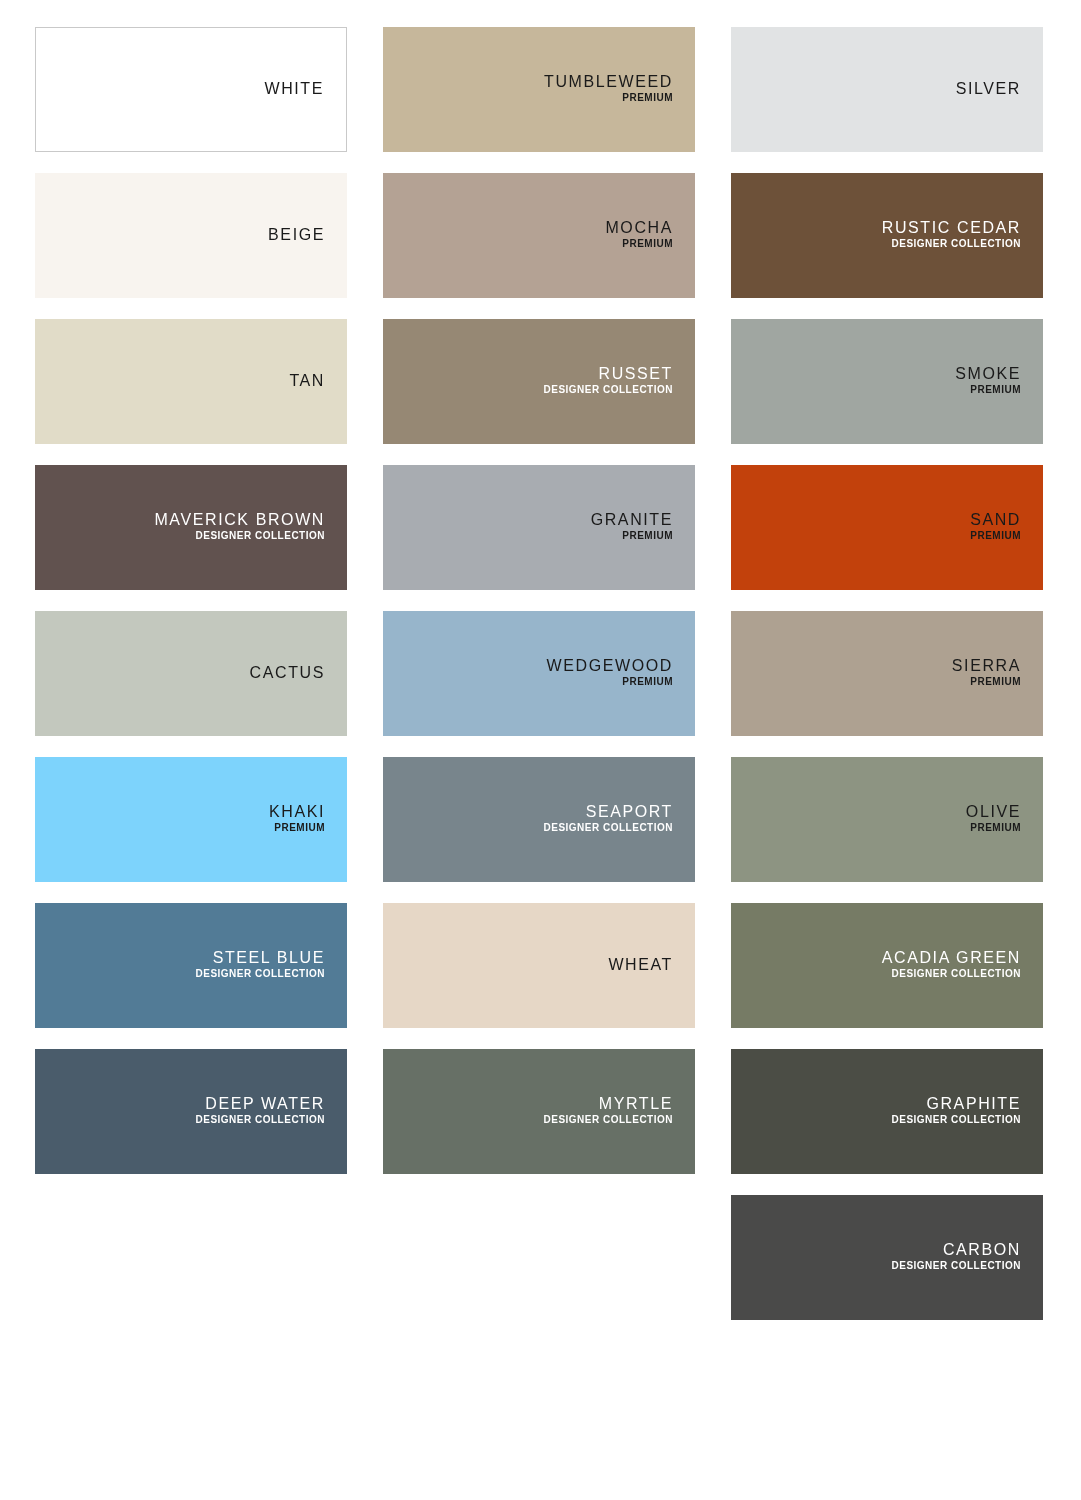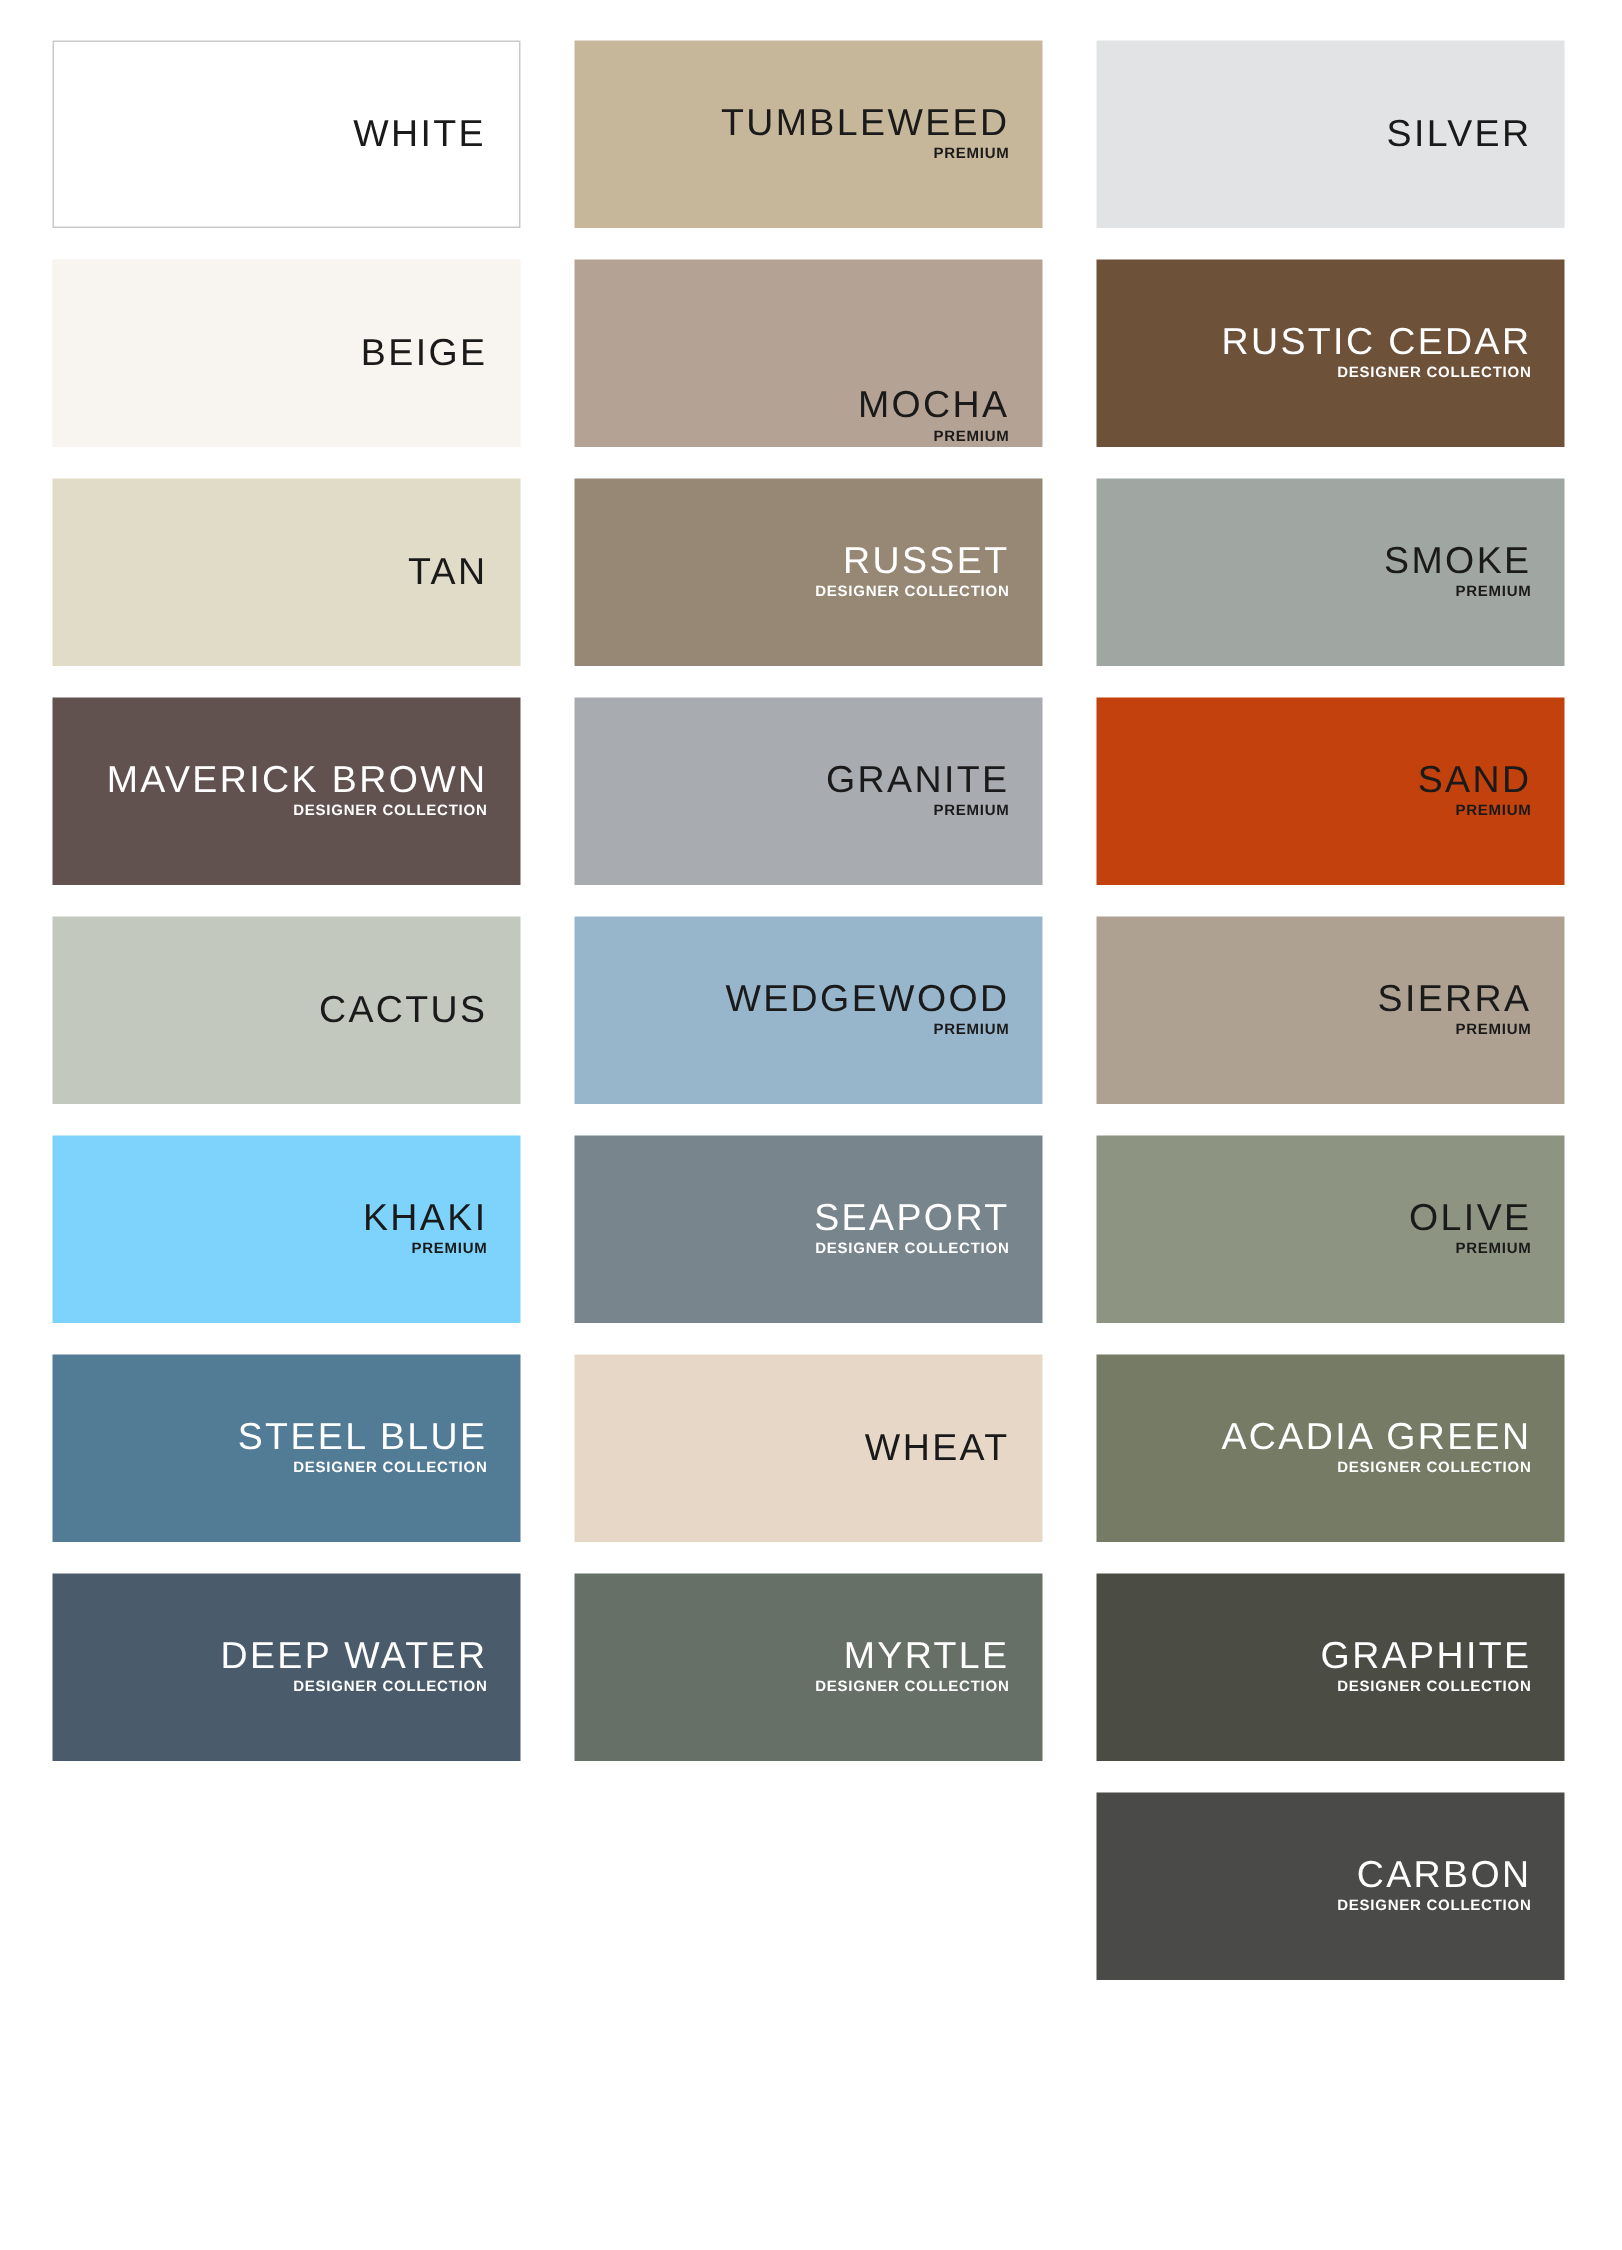--- a/index.html
+++ b/index.html
@@ -40,21 +40,21 @@
     padding: 0 22px 0 10px;
     overflow: hidden;
   }
   .swatch.empty {
     background: transparent;
   }
   .swatch.bordered {
     border: 1px solid #c9c9c9;
   }
   .swatch-name {
-    font-size: 25px;
+    font-size: 16px;
     line-height: 1.02;
     letter-spacing: 1.6px;
     font-weight: 400;
     text-align: right;
     white-space: nowrap;
   }
   .swatch-sub {
     font-size: 10px;
     line-height: 1.25;
     letter-spacing: 0.5px;
@@ -79,21 +79,21 @@
       <div class="swatch dark-text" style="background-color: rgb(198, 183, 155);">
         <div class="swatch-name">TUMBLEWEED</div>
         <div class="swatch-sub">PREMIUM</div>
       </div>
       <div class="swatch dark-text no-sub" style="background-color: rgb(225, 227, 228);">
         <div class="swatch-name">SILVER</div>
       </div>
       <div class="swatch dark-text no-sub" style="background-color: rgb(248, 244, 239);">
         <div class="swatch-name">BEIGE</div>
       </div>
-      <div class="swatch dark-text" style="background-color: rgb(180, 162, 148); justify-content: flex-end;">
+      <div class="swatch dark-text" style="background-color: rgb(180, 162, 148);">
         <div class="swatch-name">MOCHA</div>
         <div class="swatch-sub">PREMIUM</div>
       </div>
       <div class="swatch light-text" style="background-color: rgb(109, 81, 57);">
         <div class="swatch-name">RUSTIC CEDAR</div>
         <div class="swatch-sub">DESIGNER COLLECTION</div>
       </div>
       <div class="swatch dark-text no-sub" style="background-color: rgb(225, 220, 200);">
         <div class="swatch-name">TAN</div>
       </div>

